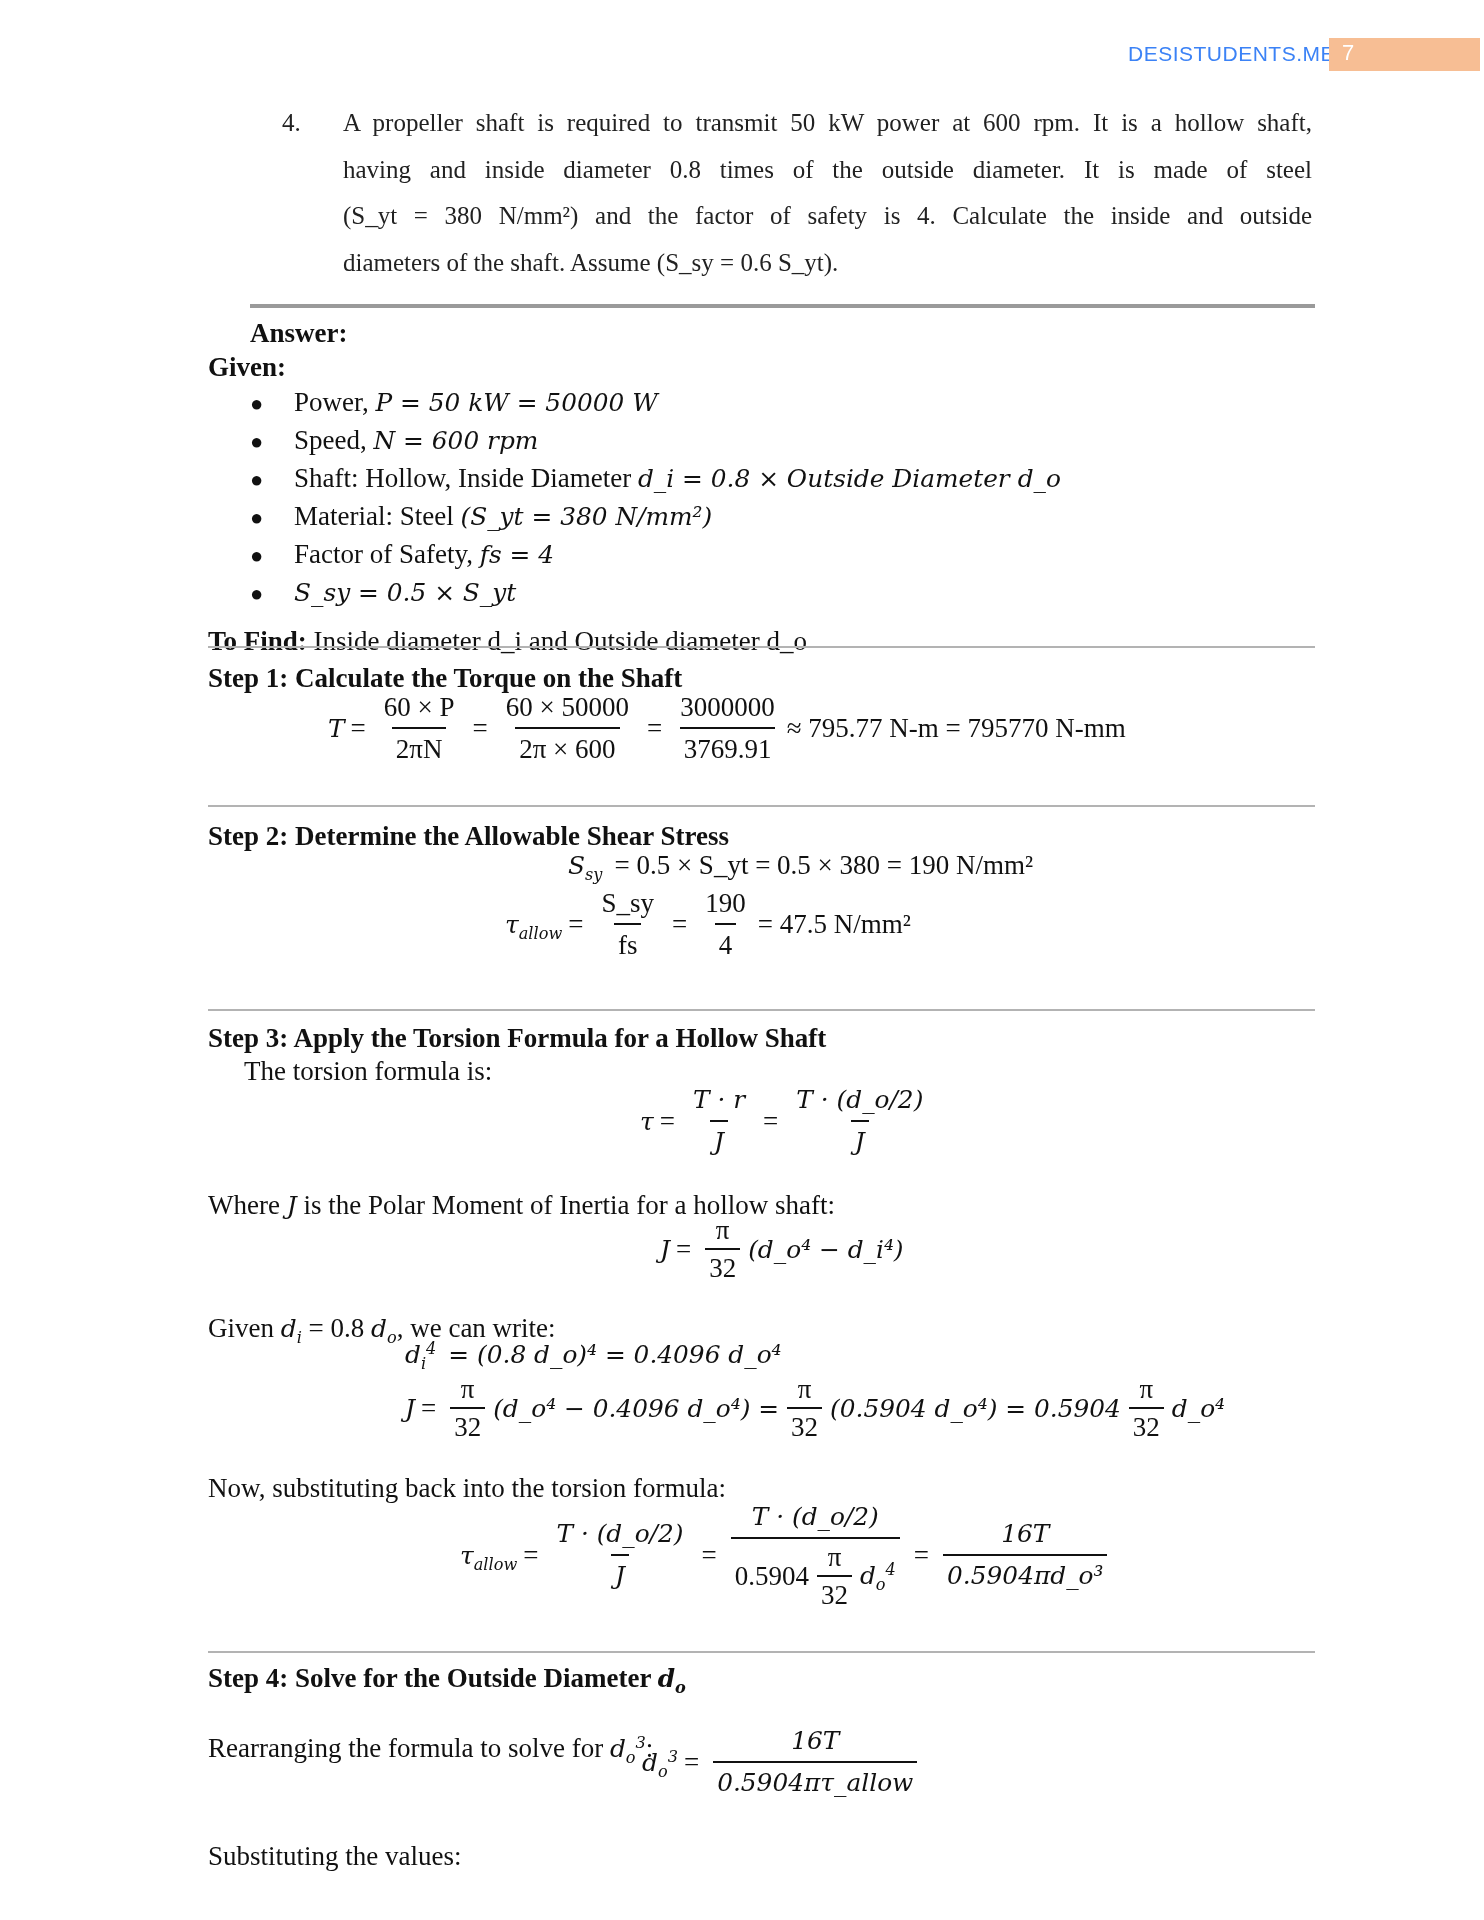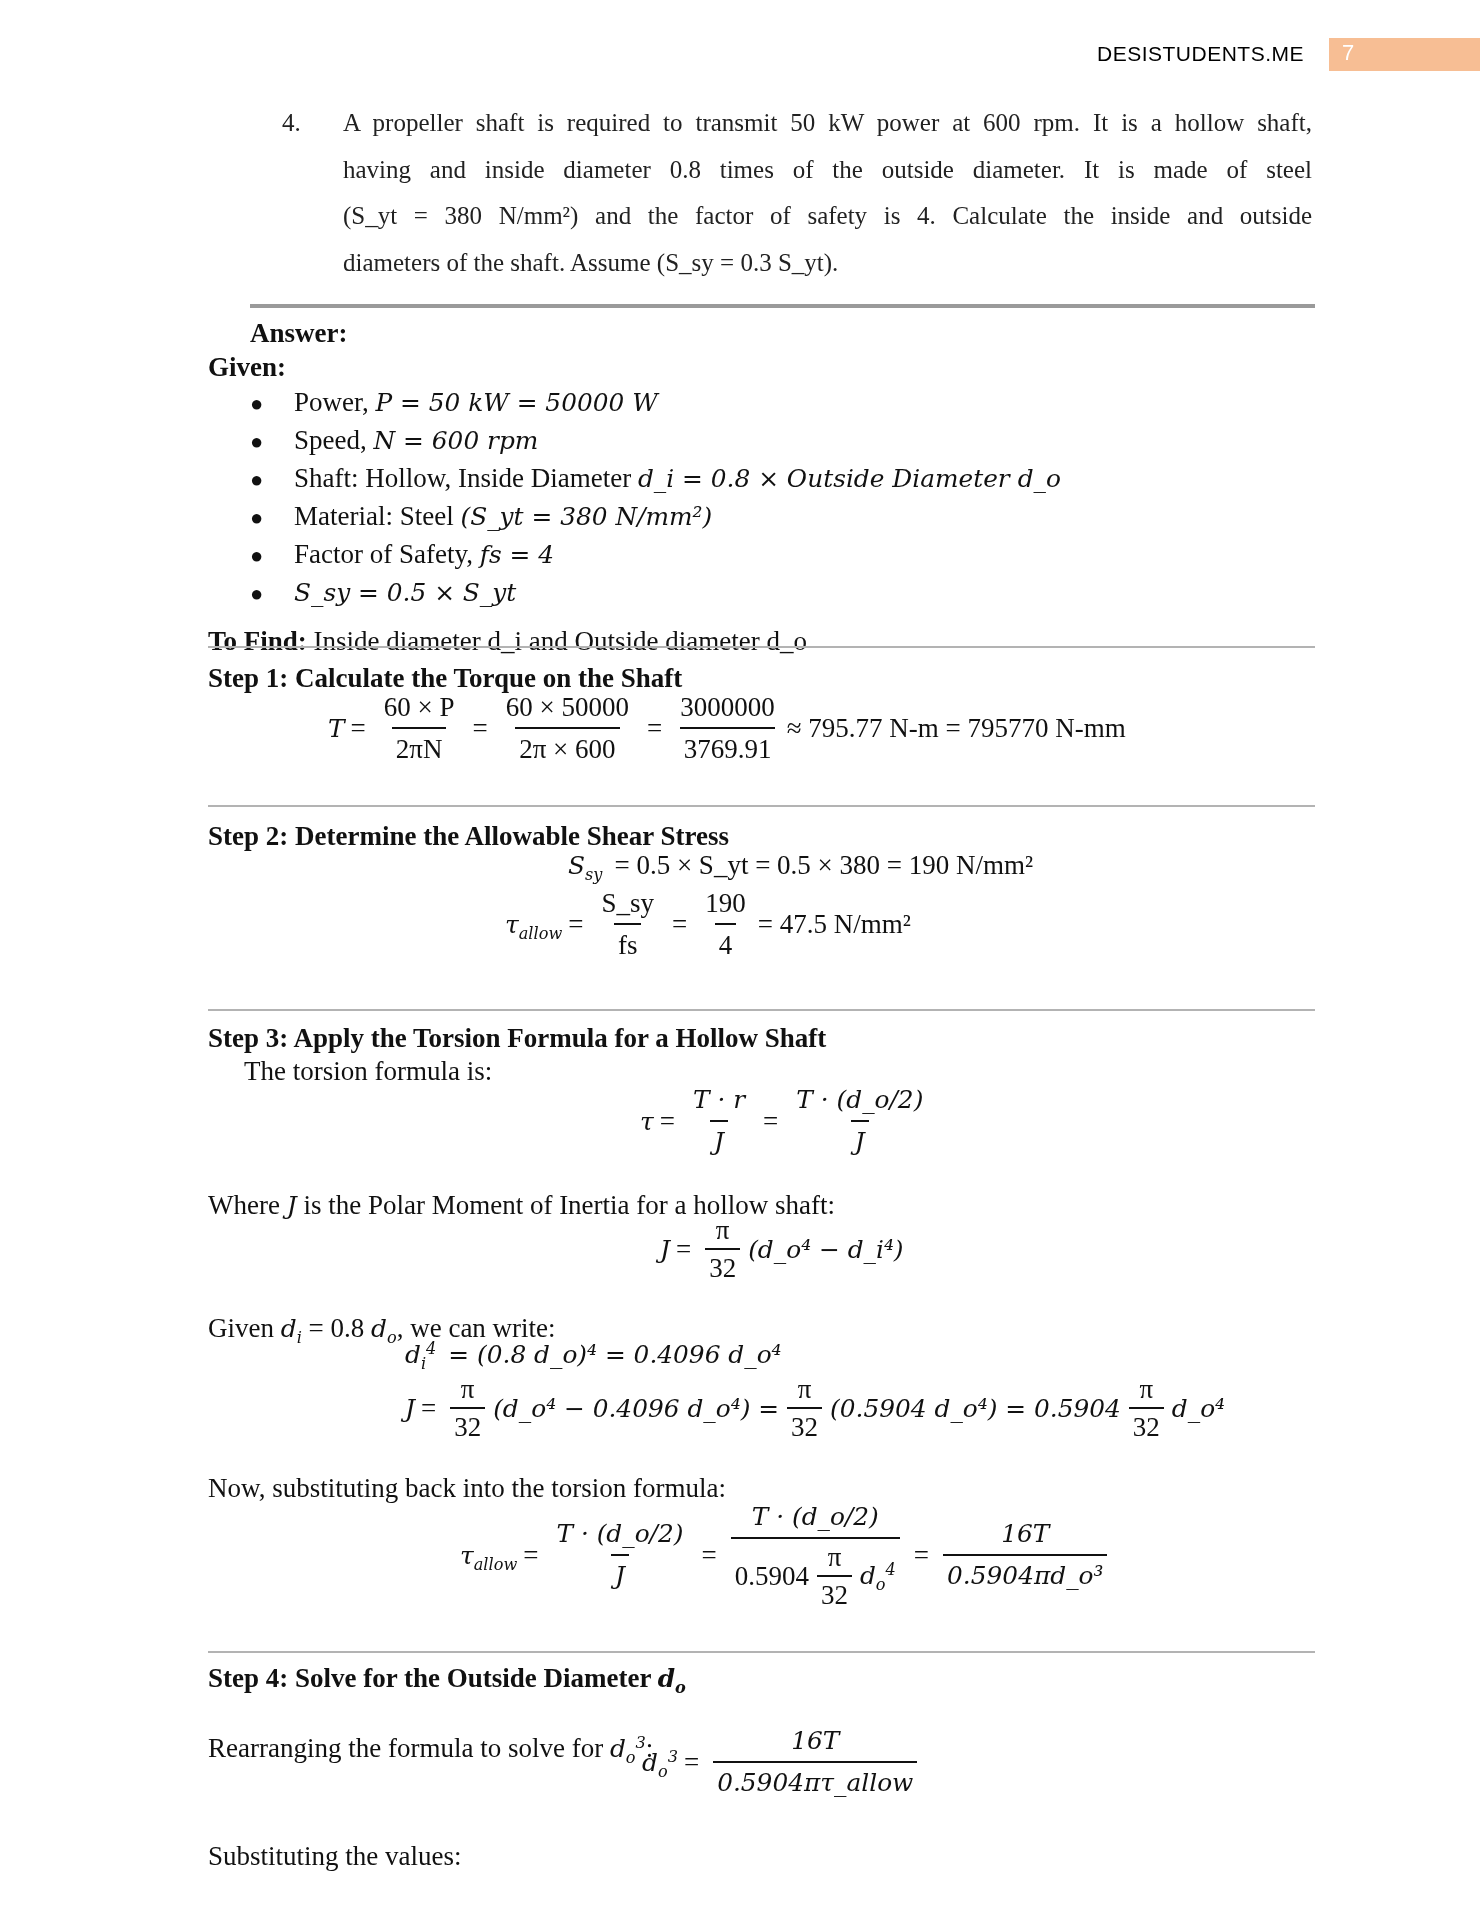--- a/index.html
+++ b/index.html
@@ -1,21 +1,21 @@
 <!DOCTYPE html>
 <html><head>
 <meta charset="utf-8">
 <style>
   html, body { margin: 0; padding: 0; background: #ffffff; }
   body { width: 1484px; height: 1920px; position: relative; overflow: hidden;
          font-family: "Liberation Serif", "DejaVu Serif", serif; color: #111; }
   .abs { position: absolute; }
   
-  .site-name { left: 1097px; top: 42px; font-family: "Liberation Sans", "DejaVu Sans", sans-serif;
-               font-size: 21px; color: #000000; letter-spacing: 0.5px; font-variant: small-caps; }
+  .site-name { left: 1128px; top: 42px; font-family: "Liberation Sans", "DejaVu Sans", sans-serif;
+               font-size: 21px; color: #3b82f6; letter-spacing: 0.5px; font-variant: small-caps; }
   .page-num-box { left: 1329px; top: 38px; width: 151px; height: 33px; background: #f7be94; }
   .page-num { left: 1342px; top: 40px; font-family: "Liberation Sans", "DejaVu Sans", sans-serif;
               font-size: 22px; color: #ffffff; }
   
   .question { left: 282px; top: 100px; width: 1030px; font-size: 25px; line-height: 46.5px; color: #222;
               text-align: justify; }
   .q-num { position: absolute; left: 0; top: 0; }
   .q-body { margin-left: 40px; }
   .q-line { display: block; text-align: justify; text-align-last: justify; margin-left: 21px; }
   .q-line.last { text-align-last: left; }
@@ -42,21 +42,21 @@
 <div class="abs site-name">DESISTUDENTS.ME</div>
 <div class="abs page-num-box"></div>
 <div class="abs page-num">7</div>
 
 <div class="abs question">
   <span class="q-num">4.</span>
   <div class="q-body">
     <span class="q-line">A propeller shaft is required to transmit 50 kW power at 600 rpm.  It is a hollow shaft,</span>
     <span class="q-line">having and inside diameter 0.8 times of the outside diameter. It is made of steel</span>
     <span class="q-line">(S_yt = 380 N/mm²) and the factor of safety is 4. Calculate the inside and outside</span>
-    <span class="q-line last">diameters of the shaft. Assume (S_sy = 0.3 S_yt).</span>
+    <span class="q-line last">diameters of the shaft. Assume (S_sy = 0.6 S_yt).</span>
   </div>
 </div>
 <div class="abs rule-thick"></div>
 
 <div class="abs t b" style="left:250px; top:315px;">Answer:</div>
 <div class="abs t b" style="left:208px; top:349px;">Given:</div>
 <ul class="abs given" style="left:208px; top:384px;">
   <li class="t"><span class="bullet">●</span><span>Power, </span><span class="m">P = 50 kW = 50000 W</span></li>
   <li class="t"><span class="bullet">●</span><span>Speed, </span><span class="m">N = 600 rpm</span></li>
   <li class="t"><span class="bullet">●</span><span>Shaft: Hollow, Inside Diameter </span><span class="m">d_i = 0.8 × Outside Diameter d_o</span></li>

